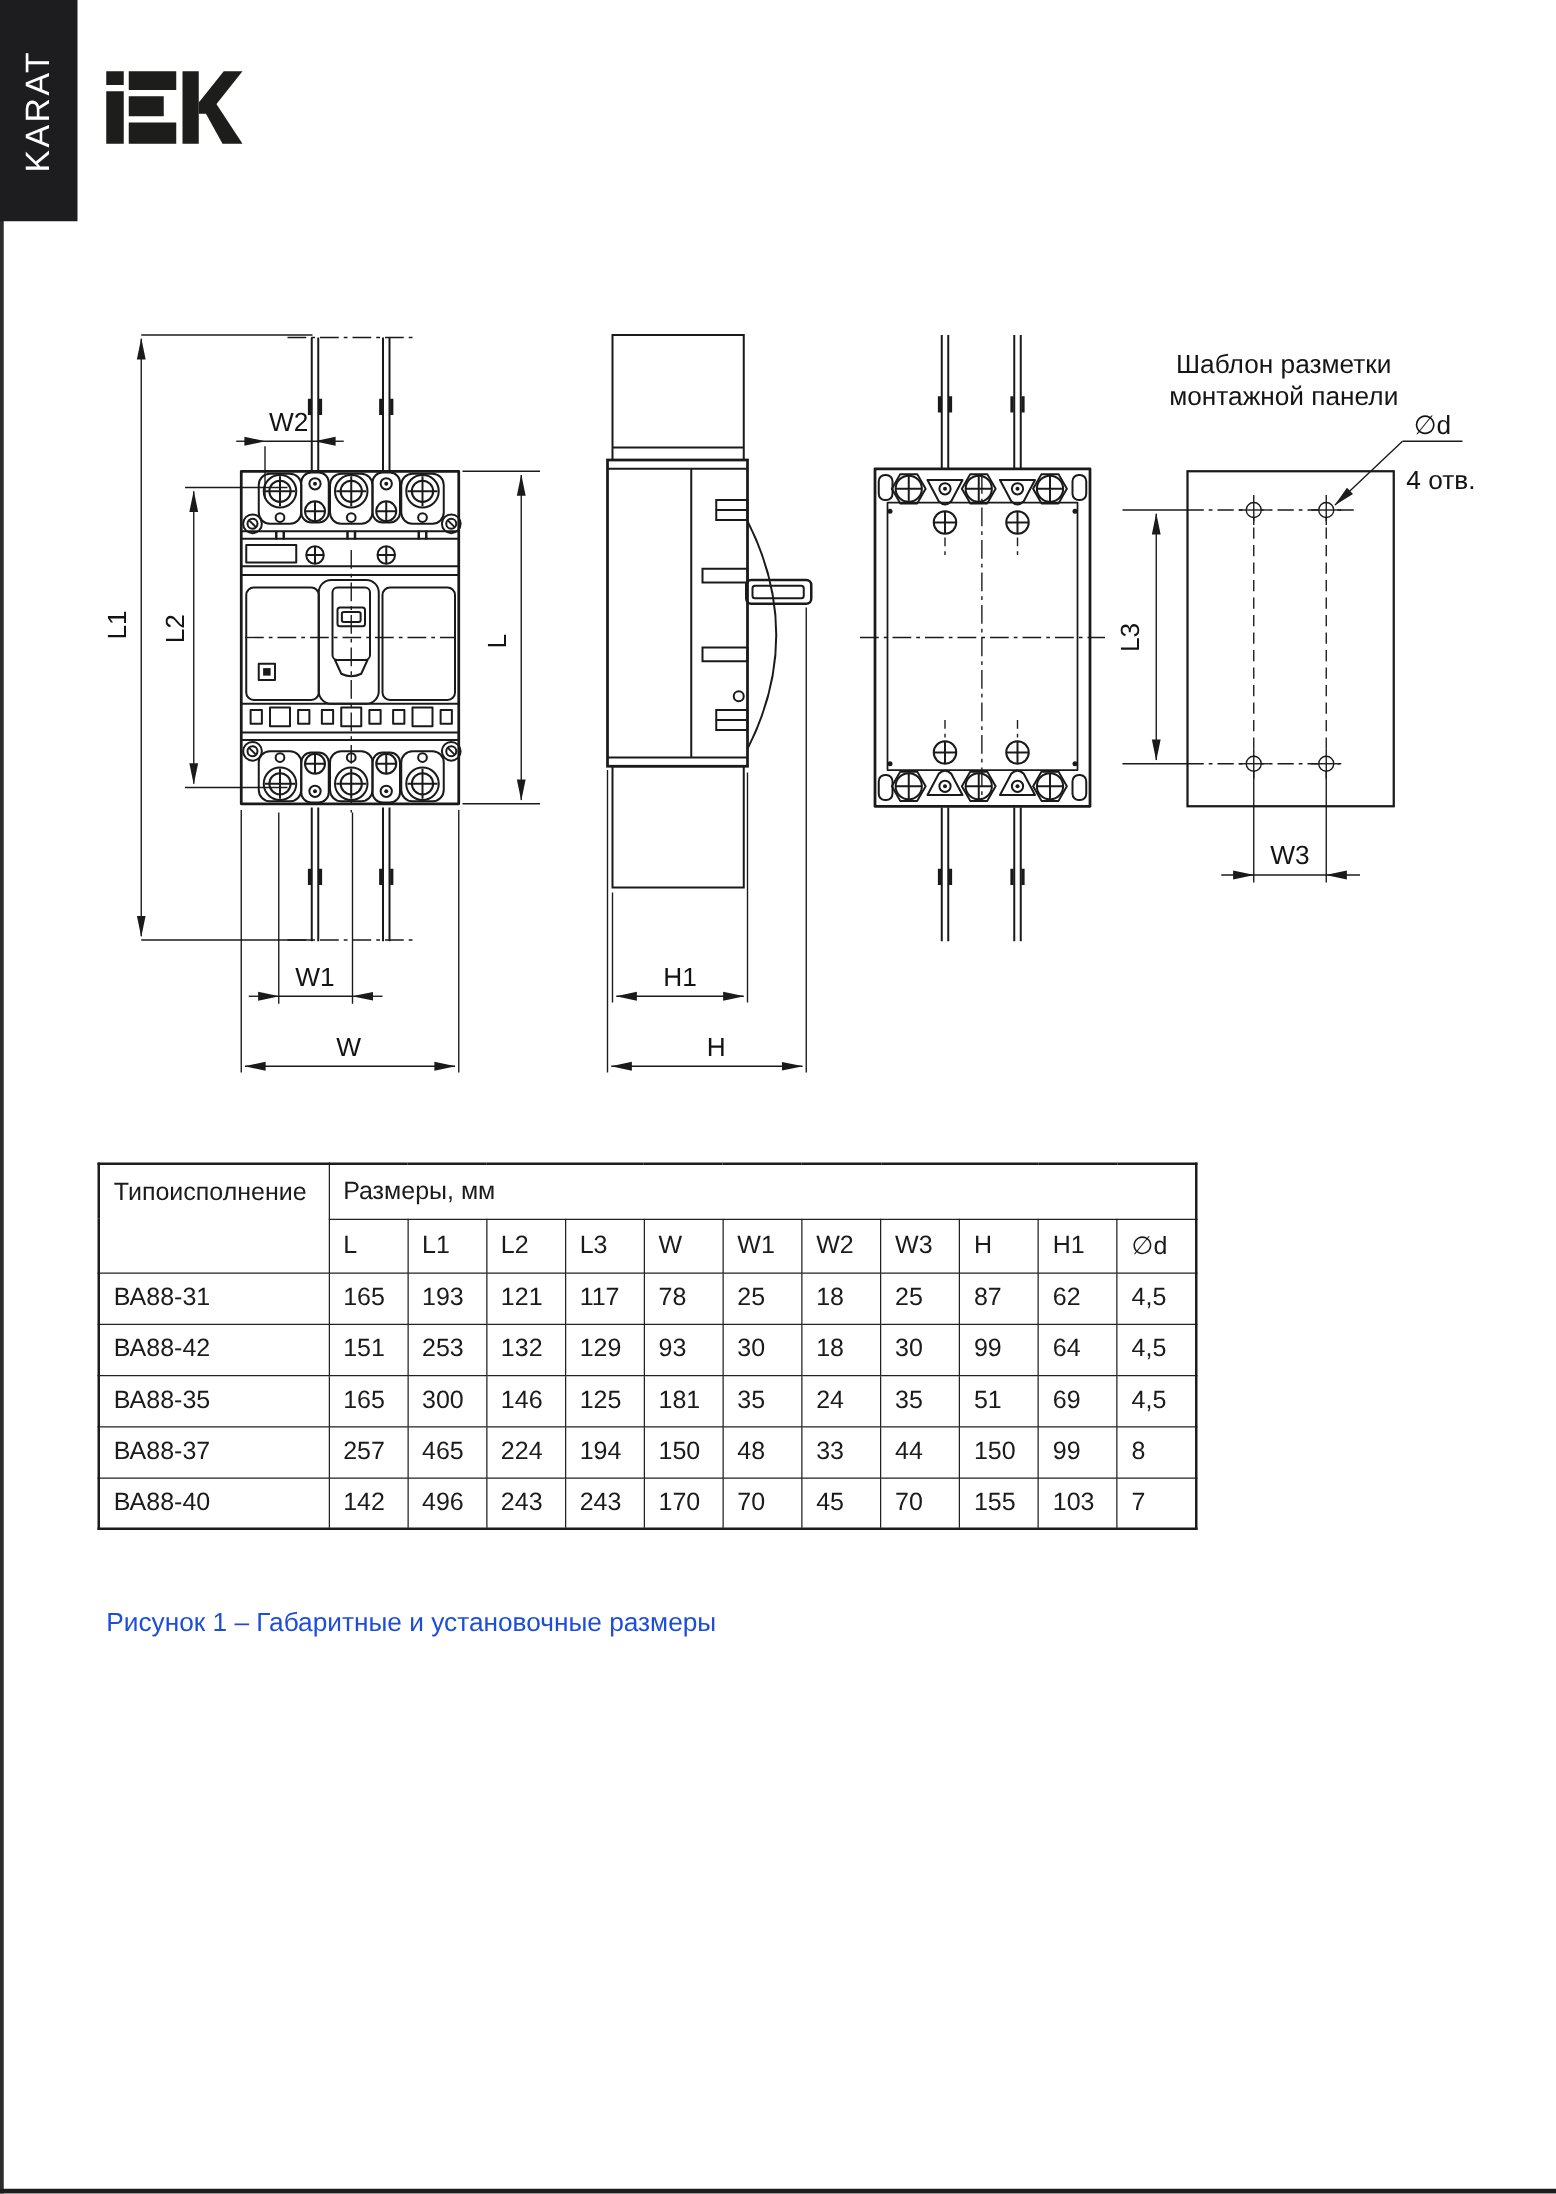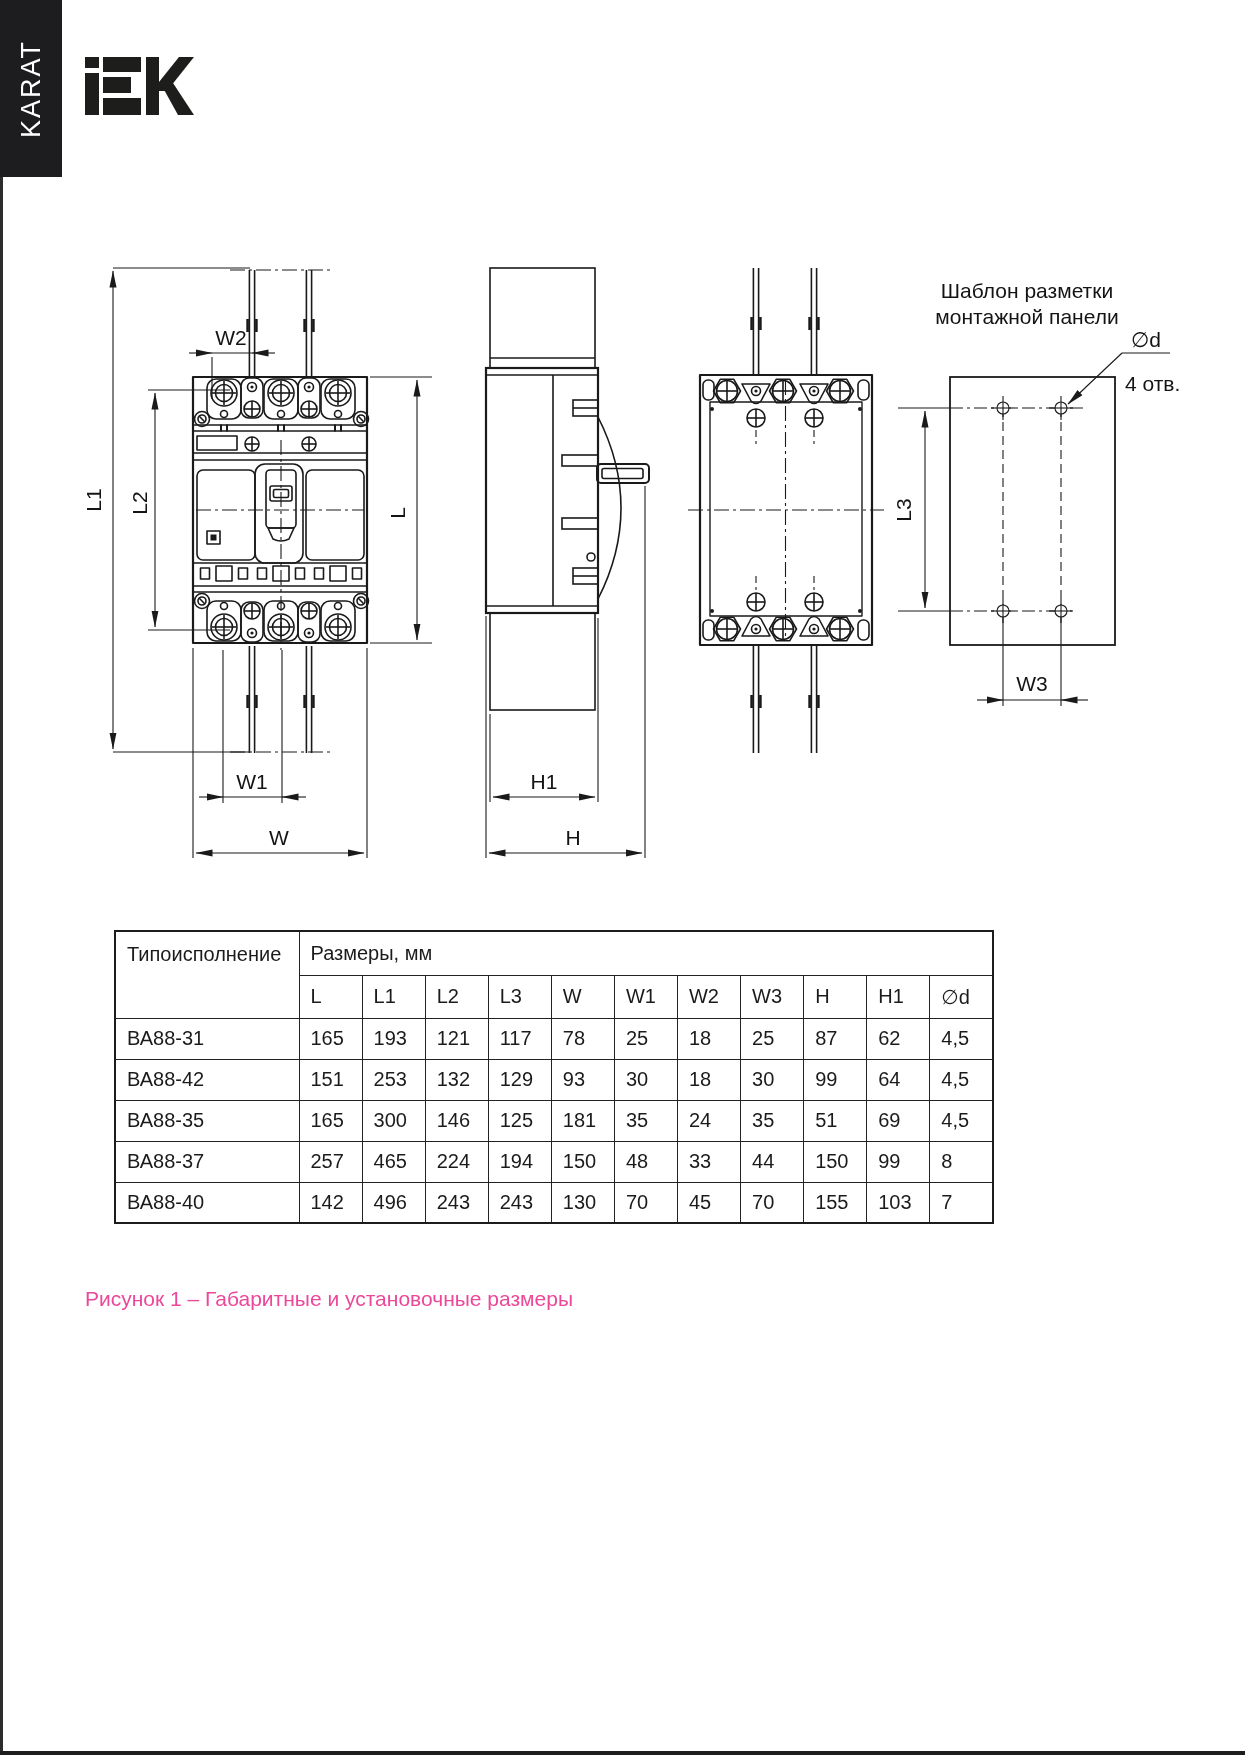--- a/index.html
+++ b/index.html
@@ -9,26 +9,26 @@
   .edge-bottom{position:absolute;left:0;top:1751px;width:1245px;height:4px;background:#1d1d1d;}
   .brand-tab{position:absolute;left:0;top:0;width:62px;height:177px;background:#1d1d1f;}
   .brand-tab span{position:absolute;left:50%;top:50%;transform:translate(-50%,-50%) rotate(-90deg);
         color:#ffffff;font-size:27px;letter-spacing:2px;white-space:nowrap;}
   .logo{position:absolute;left:84px;top:55px;}
   .drawing-svg{position:absolute;left:0;top:0;}
   .dims-table{position:absolute;left:78px;top:930px;width:880px;border-collapse:collapse;
         table-layout:fixed;font-size:20px;color:#1b1b1b;}
   .dims-table th,.dims-table td{border:1.5px solid #222;font-weight:normal;text-align:left;
         padding:0 0 0 11px;white-space:nowrap;overflow:hidden;}
-  .dims-table{border:2px solid #1c1c1c;margin-left:36px;}
+  .dims-table{border:2px solid #1c1c1c;}
   .dims-table thead tr:first-child{height:44px;}
   .dims-table thead tr:last-child{height:43px;}
   .dims-table tbody tr{height:41px;padding-left:15px;}
   .dims-table .c1{vertical-align:top;padding-top:11px;}
-  .caption{position:absolute;left:85px;top:1287px;font-size:21px;color:#ec4899;}
+  .caption{position:absolute;left:85px;top:1287px;font-size:21px;color:#1d4ed8;}
   svg text{font-family:"Liberation Sans", sans-serif;}
   .dlab{font-size:21px;fill:#141414;stroke:none;}
   .tlab{font-size:21px;fill:#141414;stroke:none;}
 </style>
 </head>
 <body>
 
 <div class="page">
 
   <div class="edge-left"></div>
@@ -414,21 +414,21 @@
           <td>150</td>
           <td>99</td>
           <td>8</td>
         </tr>
         <tr>
           <td>ВА88-40</td>
           <td>142</td>
           <td>496</td>
           <td>243</td>
           <td>243</td>
-          <td>130</td>
+          <td>170</td>
           <td>70</td>
           <td>45</td>
           <td>70</td>
           <td>155</td>
           <td>103</td>
           <td>7</td>
         </tr>
       </tbody>
   </table>
 

